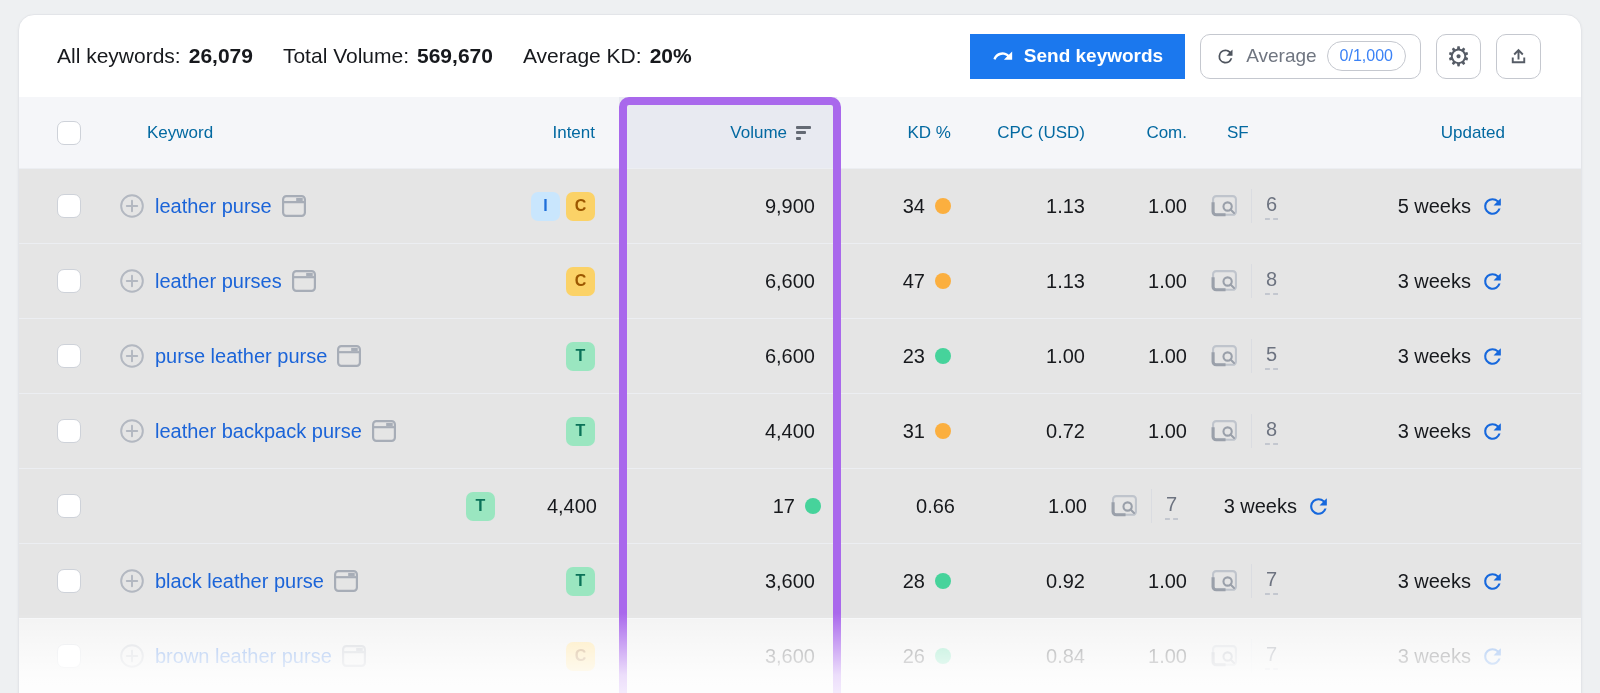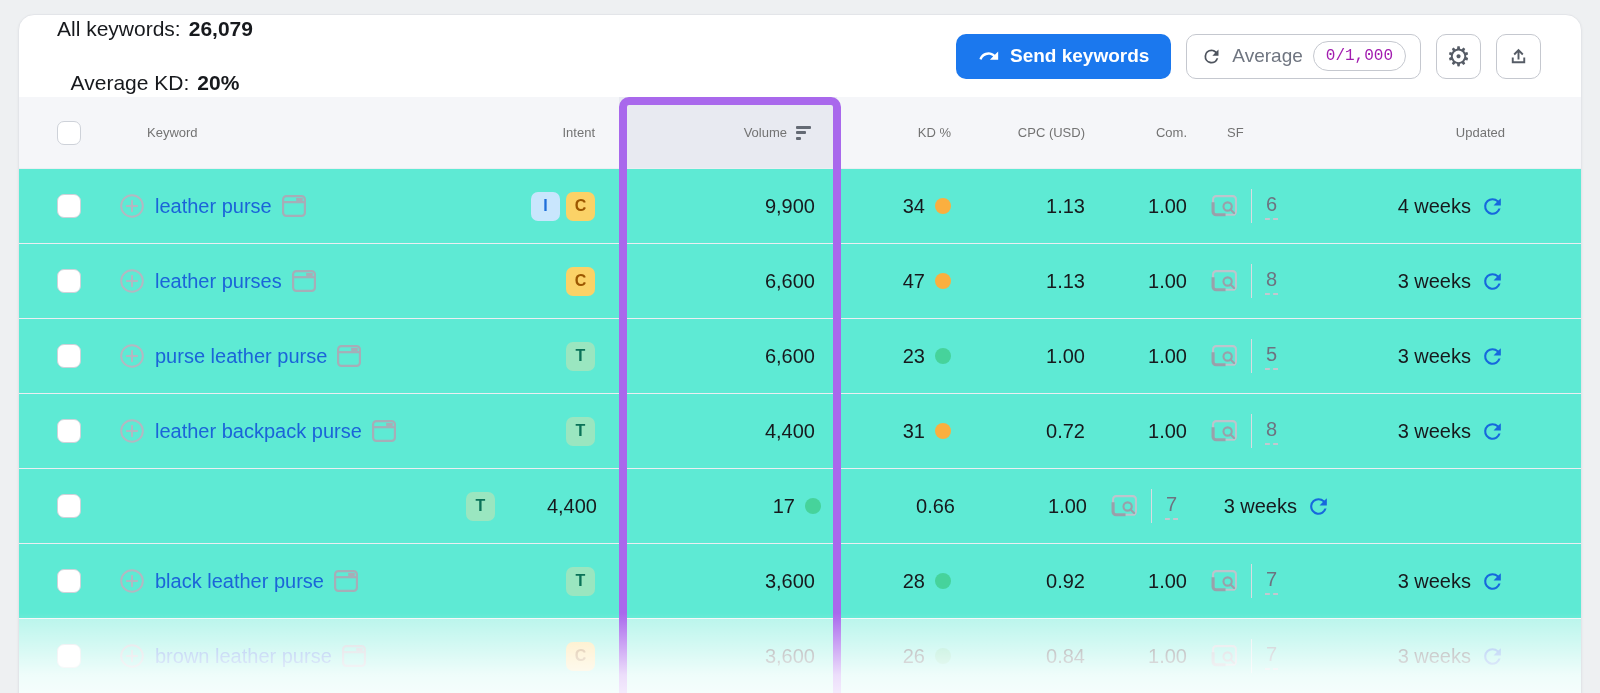--- a/index.html
+++ b/index.html
@@ -5,40 +5,40 @@
   * { margin:0; padding:0; box-sizing:border-box; }
   html,body { width:1600px; height:693px; overflow:hidden; }
   body { font-family:"Liberation Sans","DejaVu Sans",sans-serif; background:#eef0f2; color:#17191d; }
 
   .card { position:relative; margin:14px 18px 0; height:700px; background:#fff;
           border:1px solid #e3e5e9; border-radius:16px; overflow:hidden;
           box-shadow:0 1px 3px rgba(0,0,0,.05); }
 
   
   .toolbar { display:flex; align-items:center; height:82px; padding:0 40px 0 38px; }
-  .stats { display:flex; align-items:center; gap:30px; font-size:21px;flex-direction:column; }
+  .stats { display:flex; align-items:center; gap:30px; font-size:21px; }
   .stat { display:flex; gap:8px; white-space:nowrap; }
   .stat-value { font-weight:700; }
   .actions { margin-left:auto; display:flex; align-items:center; gap:15px; }
   button { font-family:inherit; cursor:pointer; background:#fff; border:1px solid #c5c8cf; }
   .btn-primary { display:flex; align-items:center; gap:10px; height:45px; padding:0 22px;
-                 background:#1b78ee; border:none; border-radius:10px; color:#fff;
+                 background:#1b78ee; border:none; border-radius:0; color:#fff;
                  font-size:19px; font-weight:700; }
   .btn-secondary { display:flex; align-items:center; gap:10px; height:45px; padding:0 14px;
                    border-radius:10px; font-size:19px; color:#6f7580; }
-  .pill { border:1.5px solid #c5c8cf; border-radius:999px; padding:5px 12px; font-size:16px; color:#a21caf; background:#fff;font-family:Liberation Mono, monospace; }
+  .pill { border:1.5px solid #c5c8cf; border-radius:999px; padding:5px 12px; font-size:16px; color:#3b82f6; background:#fff; }
   .btn-icon { width:45px; height:45px; border-radius:10px; display:flex; align-items:center; justify-content:center; }
   .gear-glyph { font-family:"DejaVu Sans",sans-serif; font-size:27px; line-height:1; color:#565c66; }
 
   
   .thead, .row { display:grid;
     grid-template-columns:62px 400px 100px 218px 130px 130px 100px 150px 1fr;
     align-items:center; padding:0 60px 0 38px; }
-  .thead { height:71px; background:#f5f6f9; font-size:13px; color:#737373; }
-  .row { height:75px; border-top:1px solid #eceef2; font-size:20px; background:#5eead4; }
+  .thead { height:71px; background:#f5f6f9; font-size:17px; color:#0369a1; }
+  .row { height:75px; border-top:1px solid #eceef2; font-size:20px; background:#e5e5e5; }
   .row.faded { opacity:.45; }
 
   .cell { display:flex; align-items:center; }
   .checkbox { width:24px; height:24px; border:1.5px solid #ced2d9; border-radius:7px; background:#fff; display:inline-block; }
 
   .c-keyword { gap:10px; padding-left:28px; }
   .thead .c-keyword { padding-left:28px; }
   .row .c-keyword { padding-left:0; }
   .kw { color:#1b64d8; text-decoration:none; white-space:nowrap; }
 
@@ -80,20 +80,24 @@
 </head>
 <body>
 
 <div class="card">
 
   <div class="toolbar">
     <div class="stats">
       <div class="stat">
         <span class="stat-label">All keywords:</span>
         <span class="stat-value">26,079</span>
+      </div>
+      <div class="stat">
+        <span class="stat-label">Total Volume:</span>
+        <span class="stat-value">569,670</span>
       </div>
       <div class="stat">
         <span class="stat-label">Average KD:</span>
         <span class="stat-value">20%</span>
       </div>
     </div>
     <div class="actions">
       <button class="btn-primary">
         <span>
           <svg viewBox="0 0 24 24" width="22" height="22" fill="#ffffff">
@@ -184,21 +188,21 @@
               <rect x="2" y="2" width="22" height="18" rx="3" fill="none" stroke="#bfc4cc" stroke-width="2"></rect>
               <path d="M2 8v9a3 3 0 0 0 3 3h9" fill="none" stroke="#9aa0aa" stroke-width="3"></path>
               <circle cx="16" cy="12" r="4" fill="none" stroke="#9aa0aa" stroke-width="2"></circle>
               <path d="M18.8 14.8l3.4 3.4" stroke="#9aa0aa" stroke-width="2" stroke-linecap="round"></path>
             </svg>
       </span>
       <span class="vdiv"></span>
       <span class="sf-num">6</span>
     </div>
     <div class="cell c-updated">
-      <span>4 weeks</span>
+      <span>5 weeks</span>
       <span>
         <svg viewBox="0 0 24 24" width="25" height="25" fill="#1668dd">
               <path d="M17.65 6.35A7.95 7.95 0 0 0 12 4a8 8 0 1 0 7.73 10h-2.08A6 6 0 1 1 12 6c1.66 0 3.14.69 4.22 1.78L13 11h7V4l-2.35 2.35z"></path>
             </svg>
       </span>
     </div>
   </div>
       <div class="row">
     <div class="cell c-check">
           <span class="checkbox"></span>

